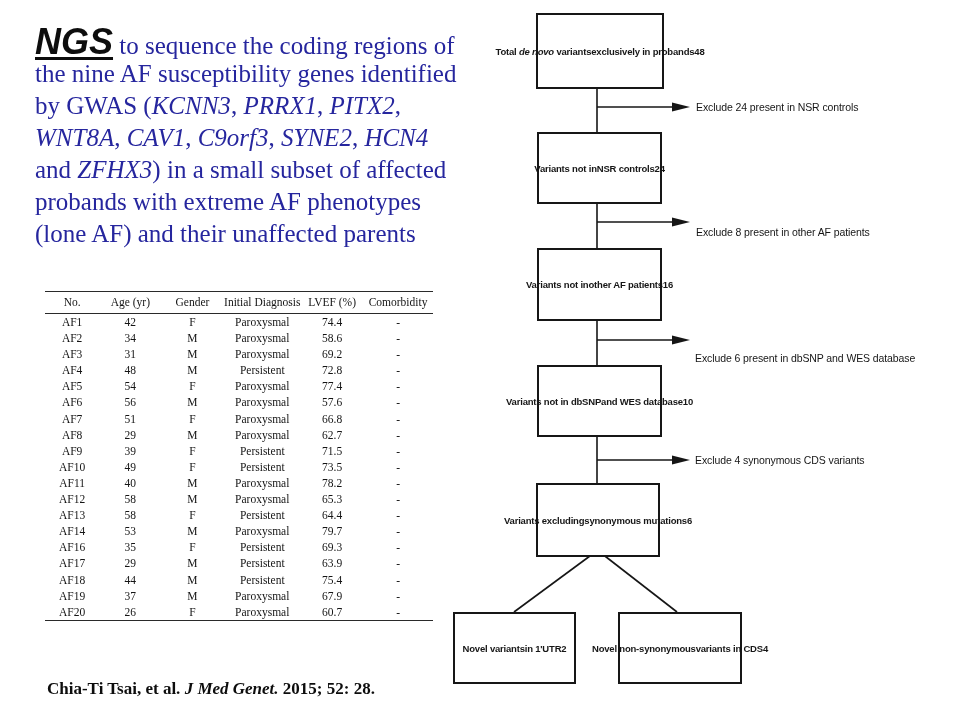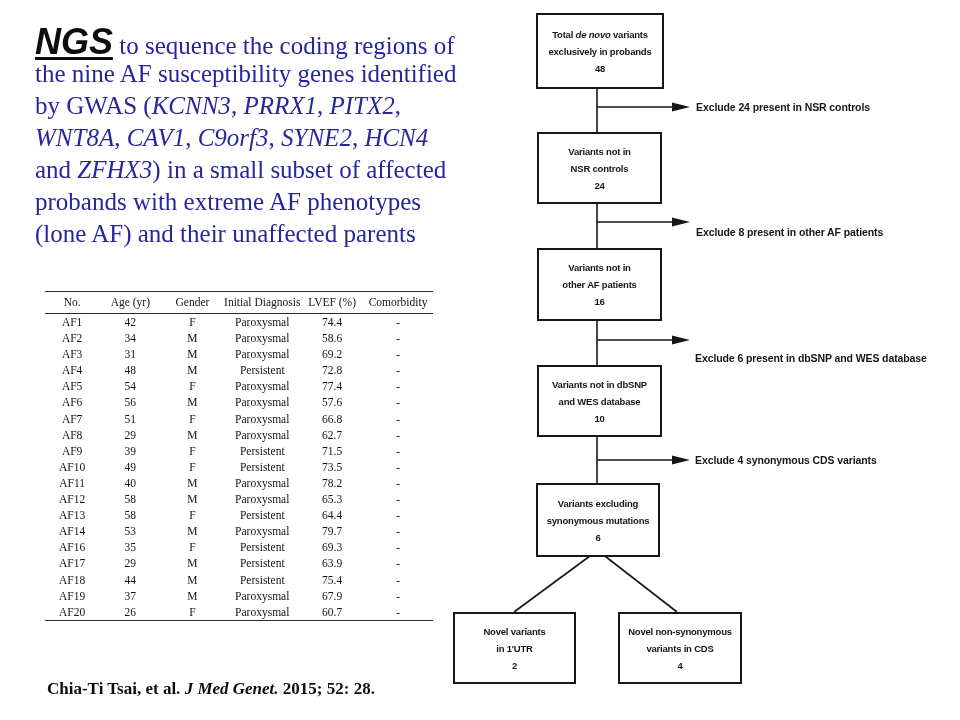--- a/index.html
+++ b/index.html
@@ -41,29 +41,29 @@
     font-weight:normal;vertical-align:middle;
     padding:4px 0;line-height:13px;
     border-bottom:1.5px solid #2a2a2a;
   }
   .af-table td{
     text-align:center;padding:0;line-height:16.1px;height:16.1px;
   }
   
   .fc-box{
     position:absolute;background:#fff;border:2px solid #161616;
-    display:flex;flex-direction:column;justify-content:center;align-items:center;
+    display:flex;justify-content:center;align-items:center;
     text-align:center;color:#161616;
     font-family:"Liberation Sans",sans-serif;font-weight:bold;
     font-size:9.5px;letter-spacing:-0.2px;line-height:17px;white-space:nowrap;
   }
   .fc-box .bline{height:17px;}
   .fc-label{
     position:absolute;color:#161616;white-space:nowrap;
-    font-family:"Liberation Sans",sans-serif;font-weight:bold;
+    font-family:"Liberation Sans",sans-serif;font-weight:normal;
     font-size:10.5px;letter-spacing:-0.1px;line-height:15px;
   }
   .connectors{position:absolute;left:0;top:0;pointer-events:none;}
   
   .citation{
     position:absolute;left:47px;top:679px;
     font-family:"Liberation Serif",serif;font-weight:bold;
     font-size:17px;color:#0d0d0d;white-space:nowrap;
   }
 </style>

